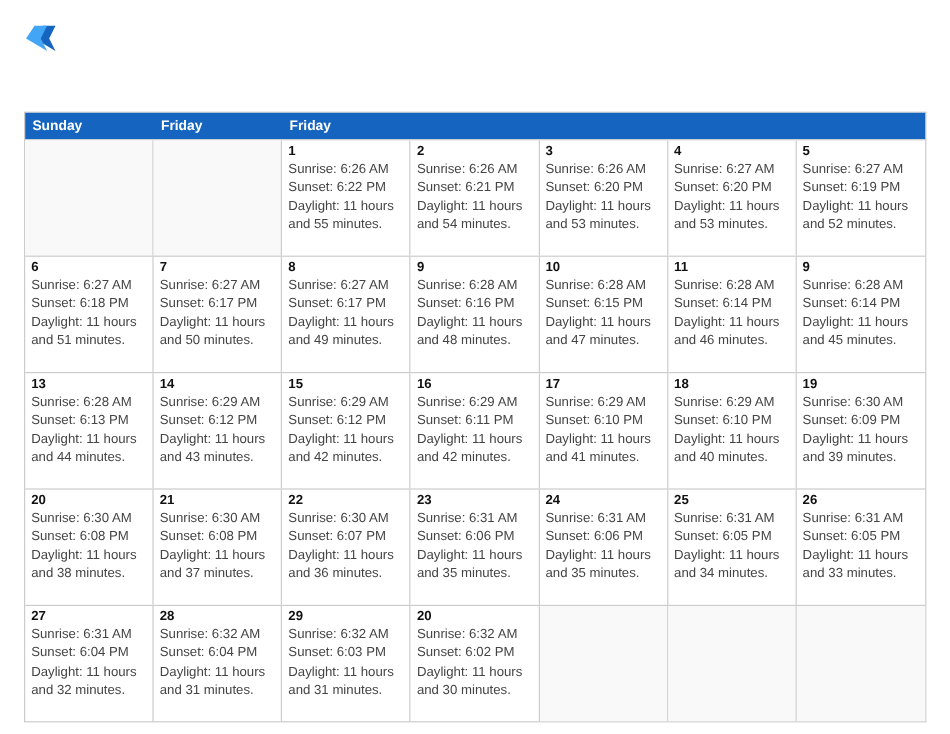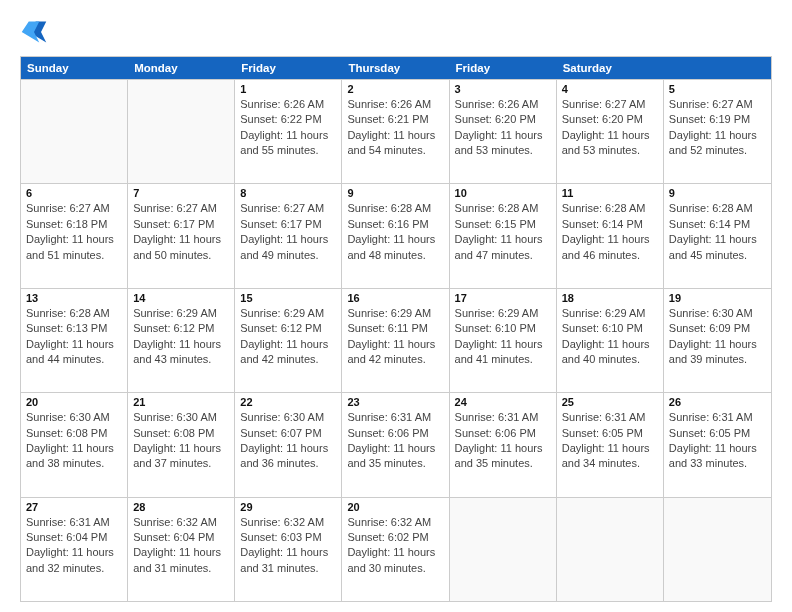--- a/index.html
+++ b/index.html
@@ -9,20 +9,21 @@
       font-family: Arial, sans-serif;
       background: #fff;
       overflow: hidden;
     }
     .page {
       width: 792px;
       height: 612px;
       padding: 18px 20px 10px 20px;
       display: flex;
       flex-direction: column;
+      gap: 37px;
     }
     .header {
       display: flex;
       justify-content: space-between;
       align-items: flex-start;
       margin-bottom: 10px;
     }
     .logo {
       display: flex;
       align-items: center;
@@ -126,25 +127,22 @@
     </div>
     <div class="title-block">
       <div class="month-year"></div>
       <div class="location"></div>
     </div>
   </div>
 
   <div class="calendar">
     <div class="cal-header">
     <div class="cal-header-cell">Sunday</div>
-        <div class="cal-header-cell">Monday</div>
         <div class="cal-header-cell">Friday</div>
-        <div class="cal-header-cell">Thursday</div>
         <div class="cal-header-cell">Friday</div>
-        <div class="cal-header-cell">Saturday</div>
       </div>
     <div class="cal-body">
     <div class="cal-row">
           <div class="cal-cell empty-cell"></div>
           <div class="cal-cell empty-cell"></div>
           <div class="cal-cell">
             <div class="cell-day">1</div>
             <div class="cell-info" style="white-space: pre-line;">Sunrise: 6:26 AM
 Sunset: 6:22 PM
 Daylight: 11 hours and 55 minutes.</div>

